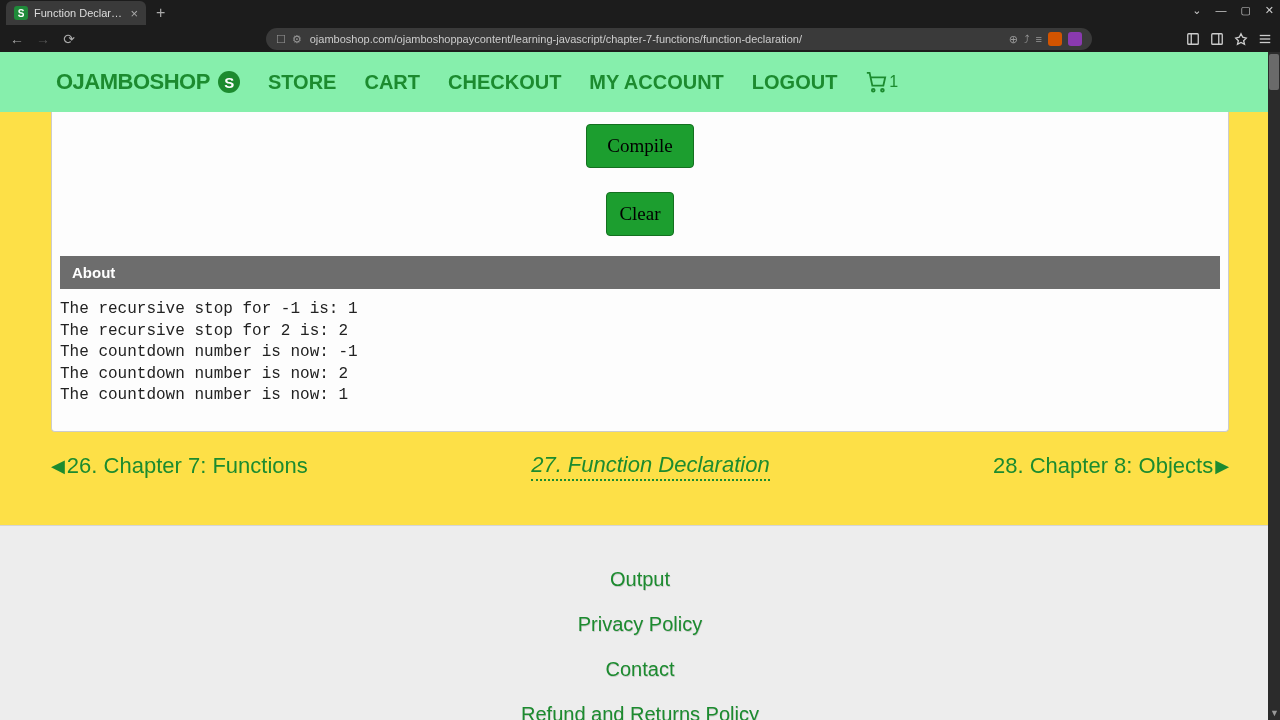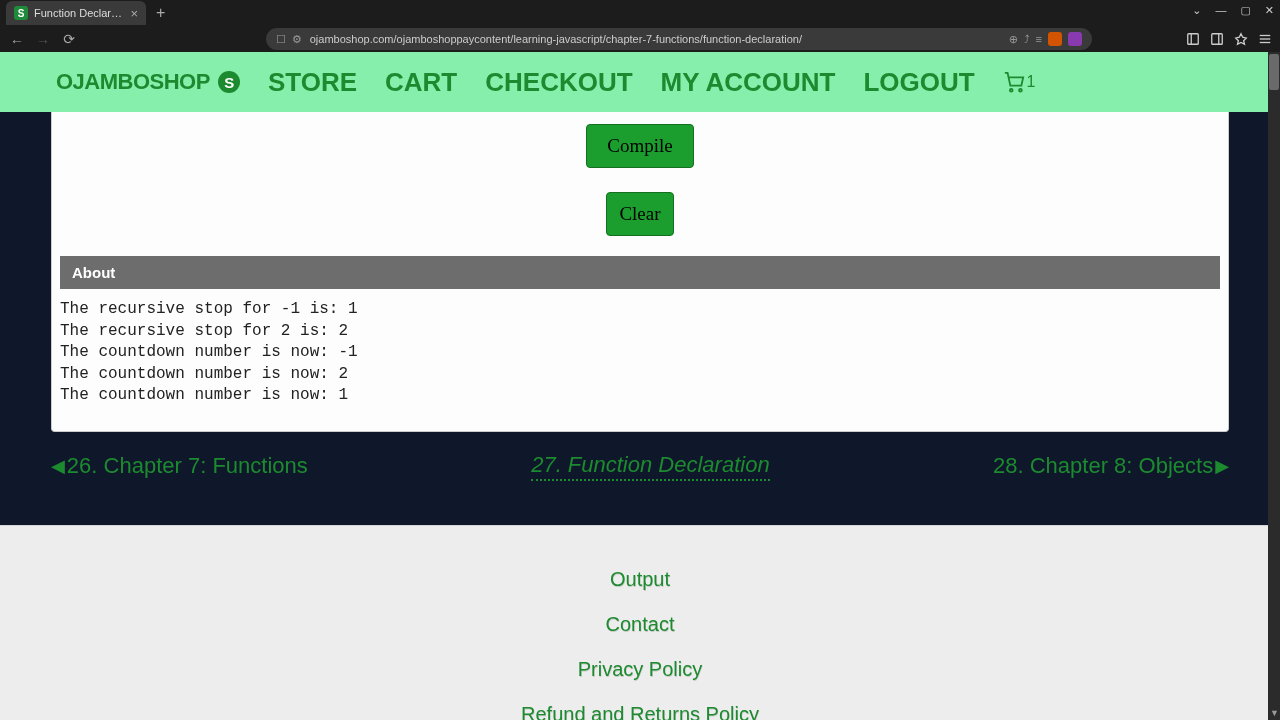--- a/index.html
+++ b/index.html
@@ -123,38 +123,38 @@
       display: flex;
       align-items: center;
       justify-content: center;
       color: white;
       font-weight: bold;
       font-size: 15px;
     }
     .nav-link {
       color: #1c8b2f;
       font-weight: 900;
-      font-size: 26px;
+      font-size: 20px;
       letter-spacing: 0px;
       text-decoration: none;
     }
     .cart-wrap {
       display: flex;
       align-items: center;
       gap: 2px;
     }
     .cart-icon {
       width: 22px;
       height: 22px;
     }
     .cart-count { color: #1c8b2f; font-size: 16px; }
     
     
     .content-wrap {
-      background: #0f172a;
+      background: #fde047;
       padding: 0;
       height: calc(720px - 52px - 60px);
       overflow: hidden;
       position: relative;
     }
     .panel {
       margin: 0 51px;
       background: #fdfdfd;
       border: 1px solid #ccc;
       border-radius: 0 0 4px 4px;
@@ -350,22 +350,22 @@
     </a>
     <span class="pag-current">27. Function Declaration</span>
     <a class="pag-link">
       <span>28. Chapter 8: Objects</span>
       <span class="pag-arrow">▶</span>
     </a>
   </div>
 
   <div class="footer">
     <a class="footer-link">Output</a>
+    <a class="footer-link">Privacy Policy</a>
     <a class="footer-link">Contact</a>
-    <a class="footer-link">Privacy Policy</a>
     <a class="footer-link">Refund and Returns Policy</a>
 
   </div>
 </div>
 
 <div class="scrollbar">
   <div class="scrollbar-thumb"></div>
   <div class="scrollbar-arrow-down">▼</div>
 </div>
 

